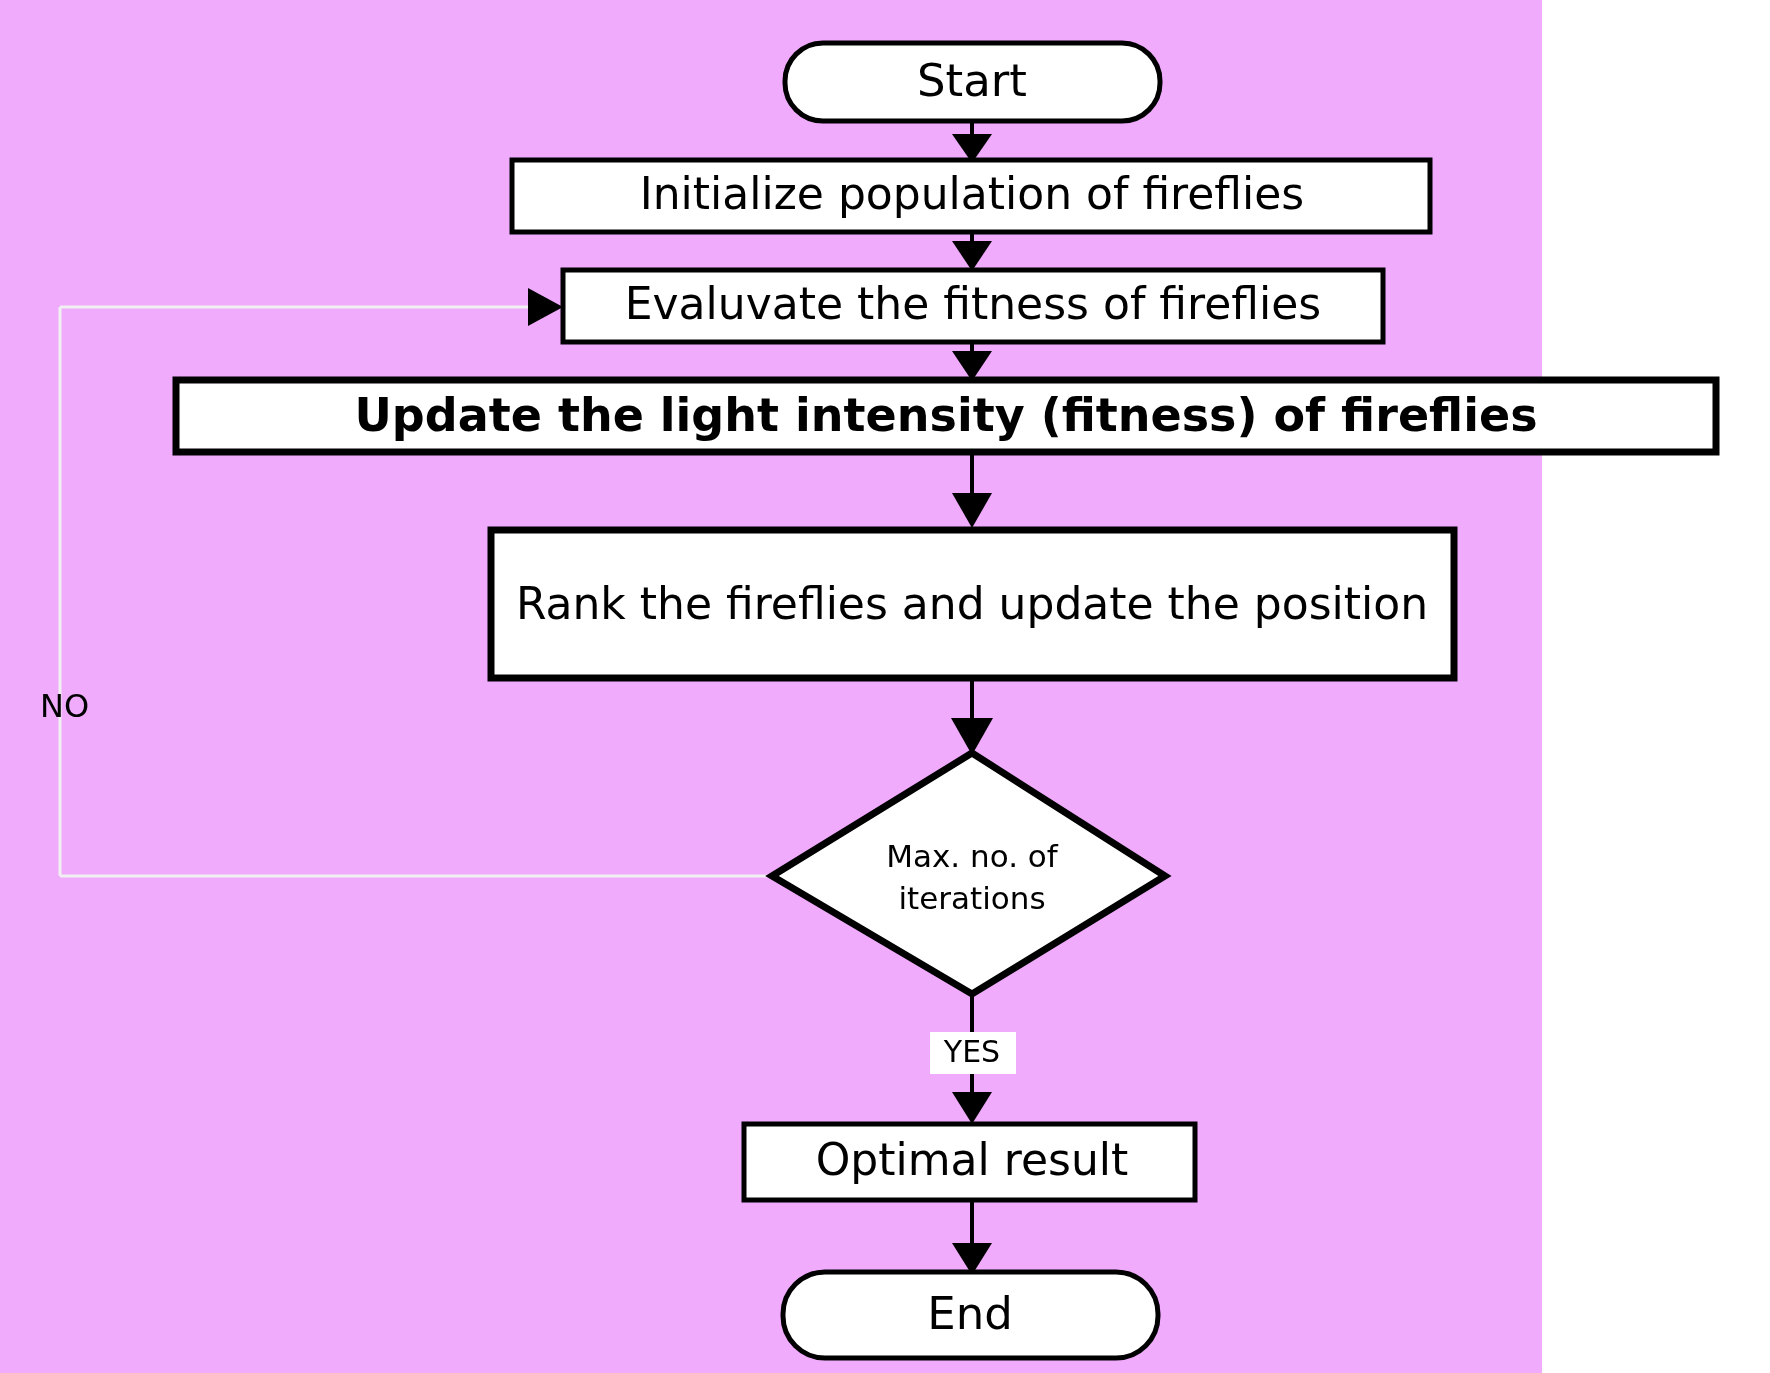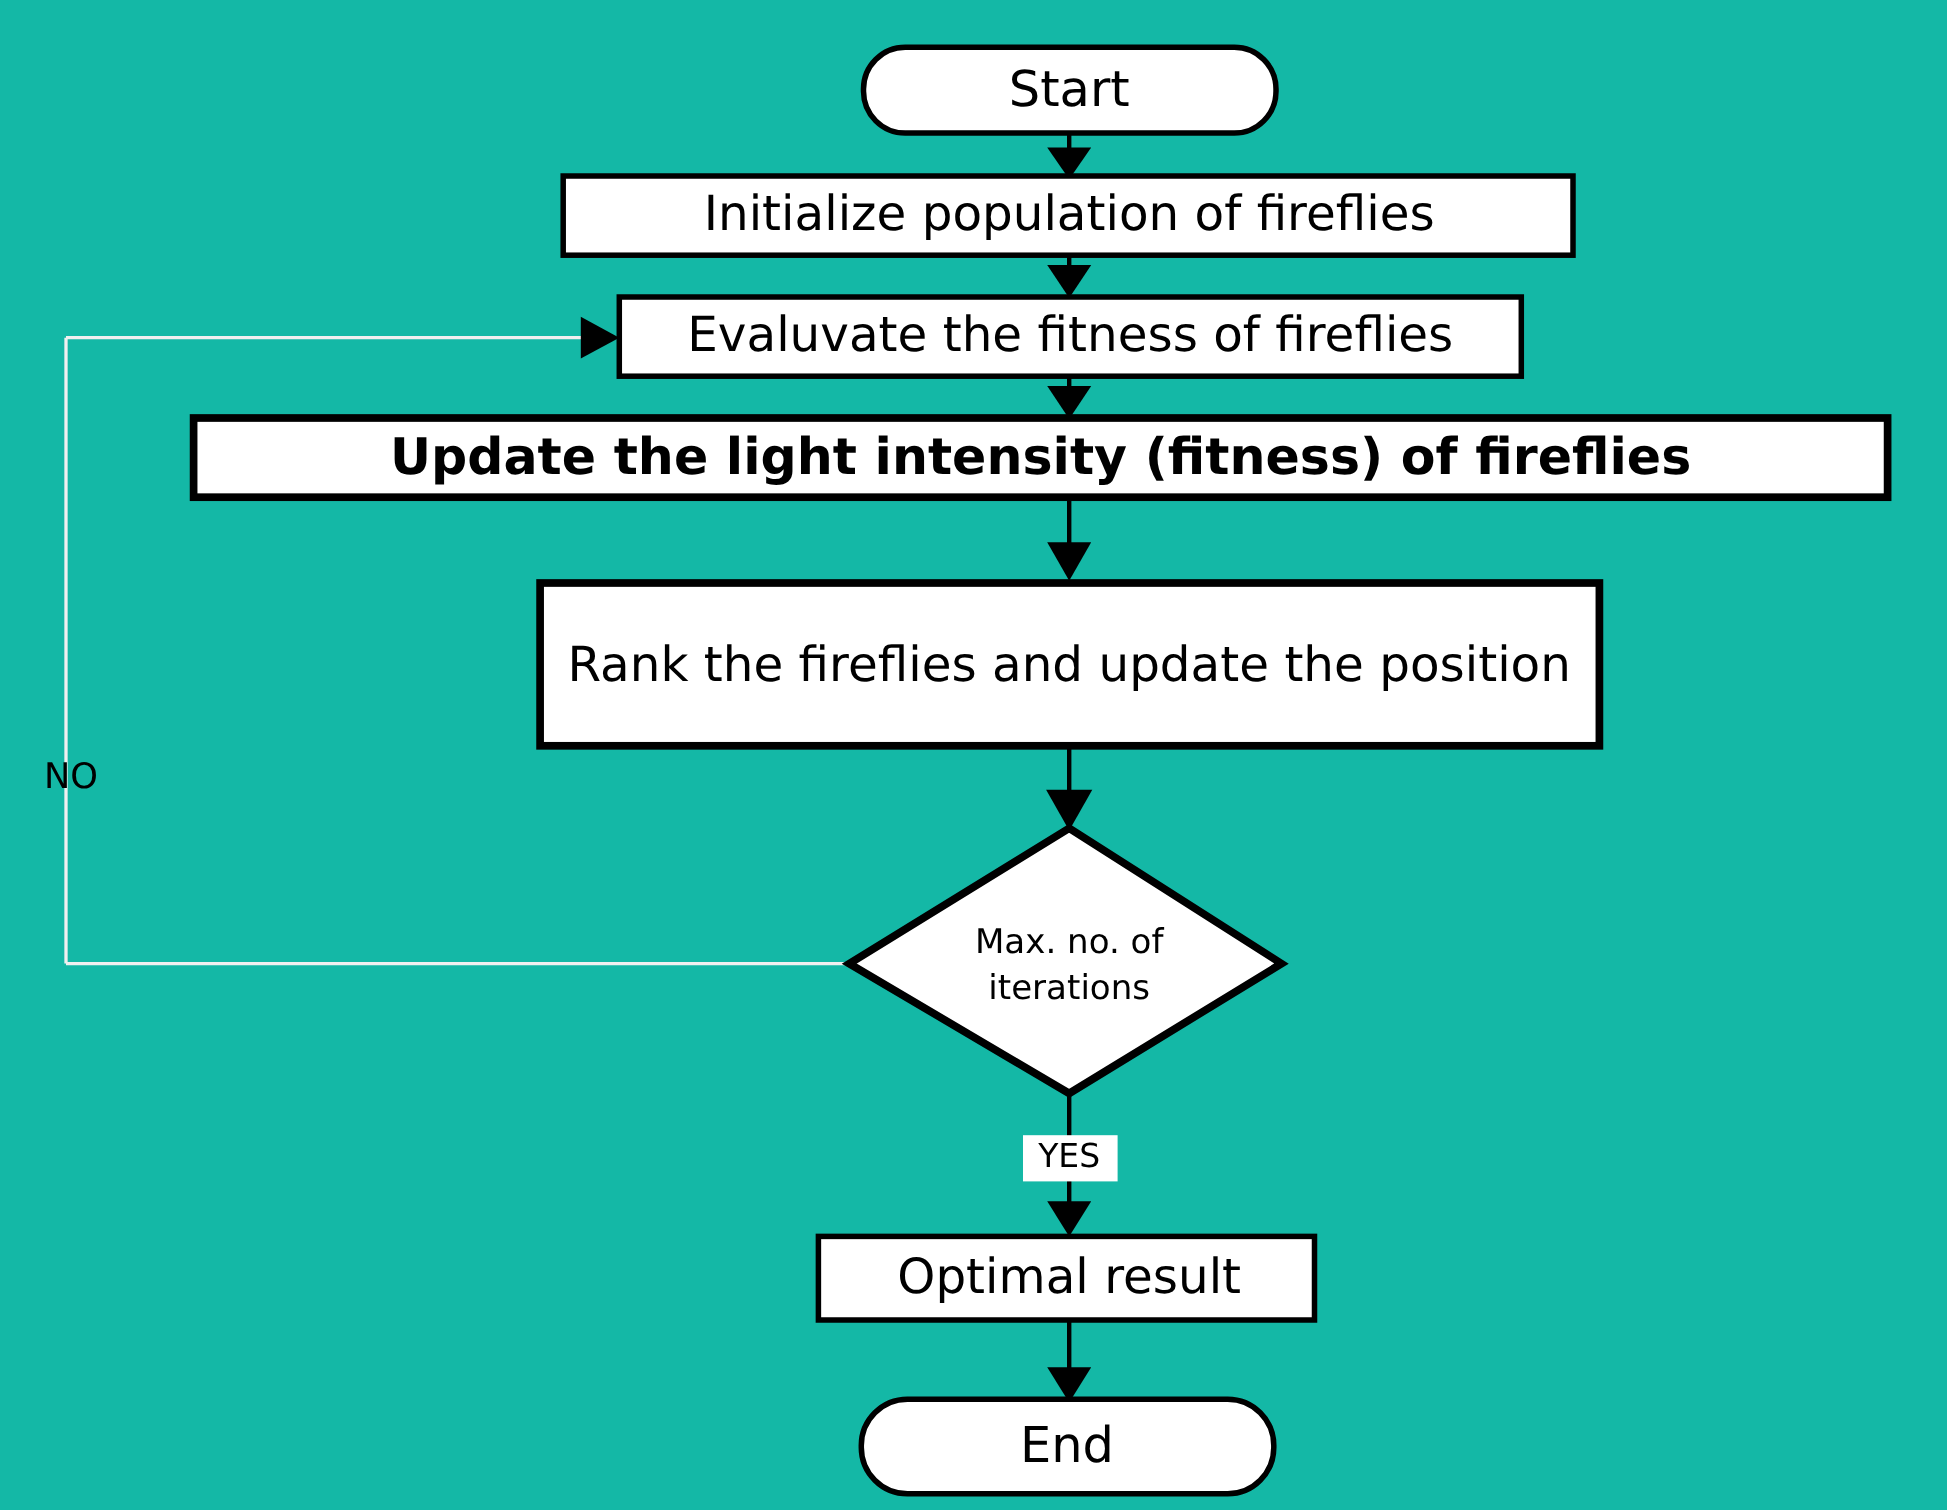--- a/index.html
+++ b/index.html
@@ -8,23 +8,23 @@
     background: #ffffff;
   }
   body {
     width: 1770px;
     height: 1373px;
     font-family: "DejaVu Sans", "Liberation Sans", sans-serif;
     overflow: hidden;
   }
   #flow-root {
     position: relative;
-    width: 1770px;
+    width: 1542px;
     height: 1373px;
-    background: #14b8a6;
+    background: #f0abfc;
   }
   svg#flowchart {
     display: block;
     width: 1770px;
     height: 1373px;
   }
   .node-shape {
     fill: #ffffff;
     stroke: #000000;
   }

